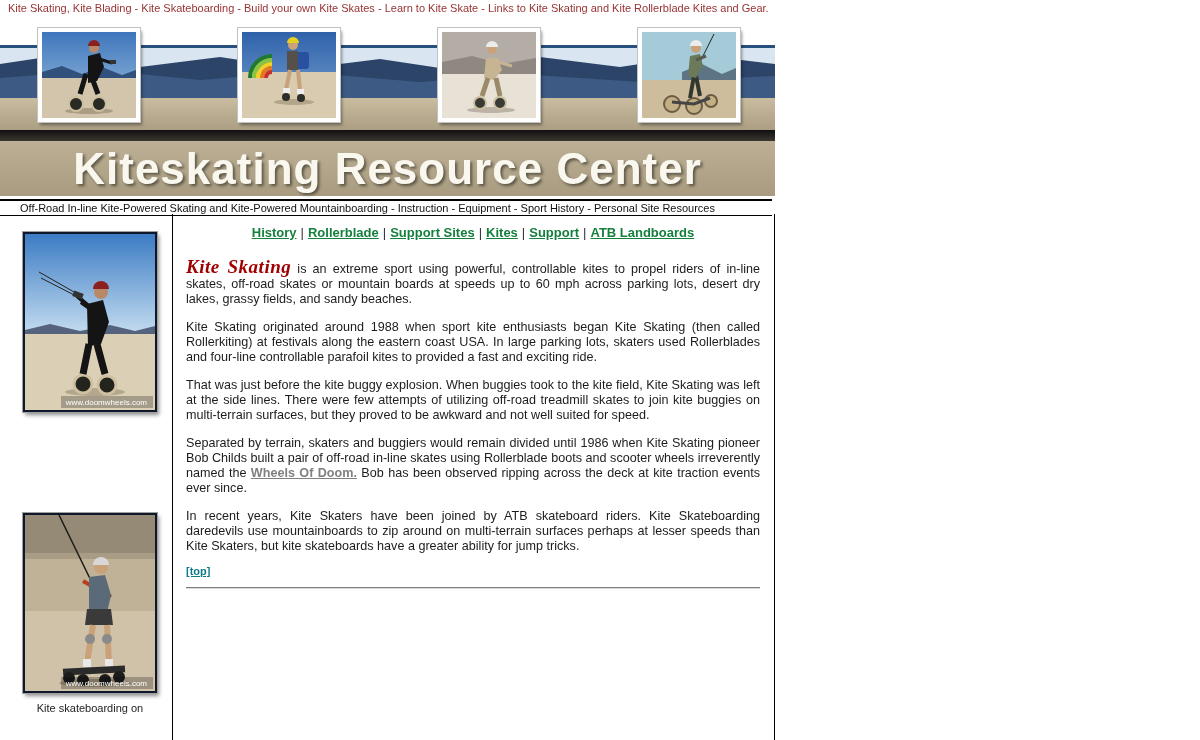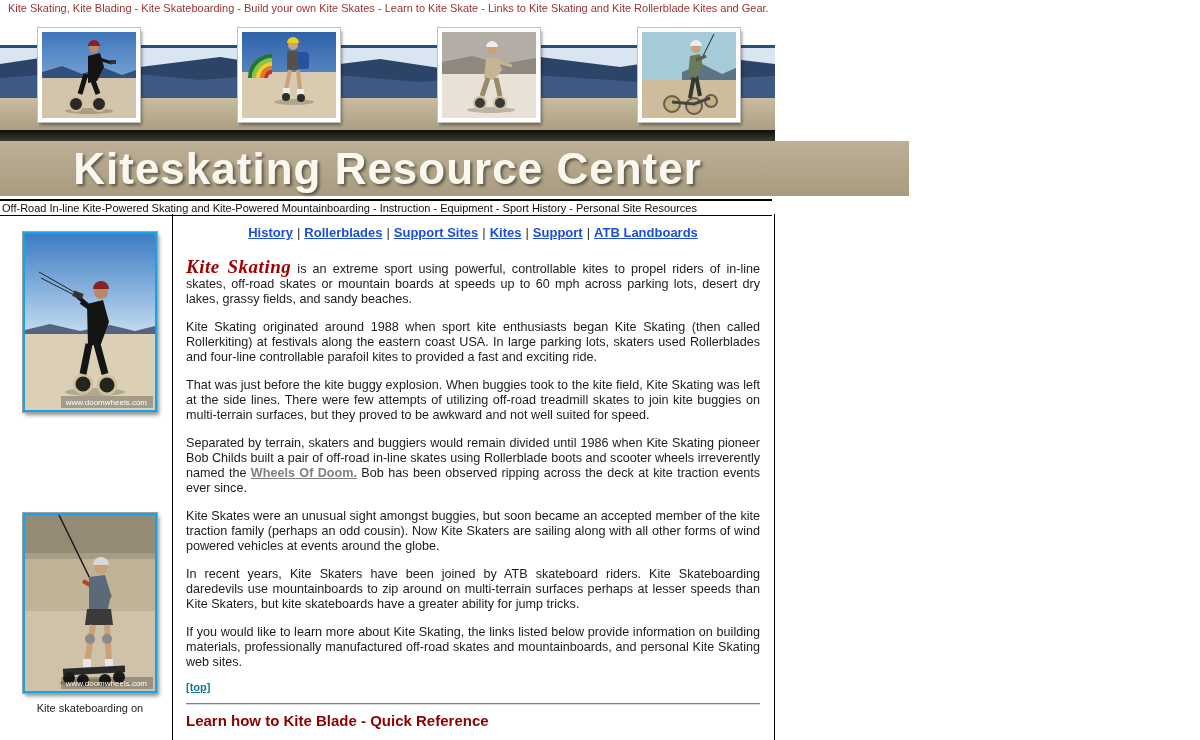--- a/index.html
+++ b/index.html
@@ -11,52 +11,52 @@
   #tagline{left:8px;top:2px;width:1100px;font-size:11px;color:#993333;}
 
   
   #banner{left:0;top:45px;width:775px;height:151px;}
   #banner .topline{position:absolute;left:0;top:0;width:775px;height:3px;background:#27507e;}
   #banner .skyzone{position:absolute;left:0;top:3px;width:775px;height:50px;}
   #banner .playa1{position:absolute;left:0;top:53px;width:775px;height:32px;
                   background:linear-gradient(#c9bc9f,#ab9e83);}
   #banner .darkstripe{position:absolute;left:0;top:85px;width:775px;height:11px;
                   background:linear-gradient(#101010,#3a372f);}
-  #banner .titlezone{position:absolute;left:0;top:96px;width:909px;height:55px;
+  #banner .titlezone{position:absolute;left:0;top:96px;width:775px;height:55px;
                   background:linear-gradient(#bdb096,#a89b7f);}
   #title-text{width:775px;text-align:center;font-size:44px;line-height:55px;font-weight:bold;
               letter-spacing:1px;color:#faf8ee;white-space:nowrap;
               text-shadow:2px 2px 3px rgba(45,42,32,.65),0 0 1px rgba(255,255,255,.4);}
 
   
   .bphoto{position:absolute;top:28px;width:94px;height:86px;border:4px solid #fff;
           outline:1px solid #c2c2c2;box-shadow:2px 3px 3px rgba(0,0,0,.4);background:#9cc;}
   .bphoto svg{display:block;}
 
   
   #subbar{left:0;top:199px;width:772px;height:14px;background:#fff;
           border-top:2px solid #000;border-bottom:1px solid #000;}
-  #subbar span{display:block;font-size:11px;line-height:14px;color:#111;padding-left:2px;white-space:nowrap;}
+  #subbar span{display:block;font-size:11px;line-height:14px;color:#111;padding-left:20px;white-space:nowrap;}
 
   
   #vline-mid{left:172px;top:214px;width:1px;height:526px;background:#000;}
   #vline-right{left:774px;top:214px;width:1px;height:526px;background:#000;}
 
   
   #sidebar{left:8px;top:214px;width:164px;}
-  .sphoto{position:relative;margin:18px auto 0 auto;width:130px;height:176px;border:2px solid #0ea5e9;
+  .sphoto{position:relative;margin:18px auto 0 auto;width:130px;height:176px;border:2px solid #0f172a;
           outline:1px solid #a0a0a0;box-shadow:2px 3px 4px rgba(0,0,0,.45);}
   .sphoto svg{display:block;}
   .caption{margin-top:9px;text-align:center;font-size:11px;line-height:13px;color:#222;}
 
   
   #main{left:173px;top:214px;width:601px;}
   #main .inner{padding:10px 14px 0 13px;}
   #navline{text-align:center;font-size:13px;font-weight:bold;color:#333;margin-top:1px;}
-  #navline a{color:#1d4ed8;text-decoration:underline;cursor:pointer;}
+  #navline a{color:#15803d;text-decoration:underline;cursor:pointer;}
   #navline .sep{color:#333;font-weight:normal;padding:0 4px;}
   .para{margin:13px 0 0 0;font-size:12.6px;line-height:15px;color:#1c1c1c;text-align:justify;}
   .para.first{margin-top:19px;}
   .lead{font-family:"Liberation Serif",serif;font-style:italic;font-weight:bold;
         font-size:19px;color:#a00000;letter-spacing:.5px;}
   a.graylink{color:#808080;font-weight:bold;text-decoration:underline;cursor:pointer;}
   #toplink{display:inline-block;margin-top:11px;font-size:11px;font-weight:bold;
            color:#107a8b;text-decoration:underline;cursor:pointer;text-align:right;}
   .rule{margin-top:8px;height:0;border-top:1px solid #808080;border-bottom:1px solid #d9d9d9;}
   #next-heading{margin-top:7px;font-size:15px;font-weight:bold;color:#8b0000;white-space:nowrap;}
@@ -228,36 +228,33 @@
     </svg>
   </div>
   <div class="caption">
     <div>Kite skateboarding on</div>
   </div>
 </div>
 
 <div id="main" class="abs">
   <div class="inner">
     <div id="navline">
-      <a>History</a><span class="sep">|</span><a>Rollerblades</a><span class="sep">|</span><a>Support Sites</a><span class="sep">|</span><a>Kites</a><span class="sep">|</span><a>Support</a><span class="sep">|</span><a>ATB Landboards</a>
+      <a>History</a><span class="sep">|</span><a>Rollerblade</a><span class="sep">|</span><a>Support Sites</a><span class="sep">|</span><a>Kites</a><span class="sep">|</span><a>Support</a><span class="sep">|</span><a>ATB Landboards</a>
     </div>
 
     <p class="para first"><span class="lead">Kite Skating</span><span> is an extreme sport using powerful, controllable kites to propel riders of in-line skates, off-road skates or mountain boards at speeds up to 60 mph across parking lots, desert dry lakes, grassy fields, and sandy beaches.</span></p>
 
     <p class="para">Kite Skating originated around 1988 when sport kite enthusiasts began Kite Skating (then called Rollerkiting) at festivals along the eastern coast USA. In large parking lots, skaters used Rollerblades and four-line controllable parafoil kites to provided a fast and exciting ride.</p>
 
     <p class="para">That was just before the kite buggy explosion. When buggies took to the kite field, Kite Skating was left at the side lines. There were few attempts of utilizing off-road treadmill skates to join kite buggies on multi-terrain surfaces, but they proved to be awkward and not well suited for speed.</p>
 
     <p class="para"><span>Separated by terrain, skaters and buggiers would remain divided until 1986 when Kite Skating pioneer Bob Childs built a pair of off-road in-line skates using Rollerblade boots and scooter wheels irreverently named the </span><a class="graylink">Wheels Of Doom.</a><span> Bob has been observed ripping across the deck at kite traction events ever since.</span></p>
 
-    <p class="para">Kite Skates were an unusual sight amongst buggies, but soon became an accepted member of the kite traction family (perhaps an odd cousin). Now Kite Skaters are sailing along with all other forms of wind powered vehicles at events around the globe.</p>
 
     <p class="para">In recent years, Kite Skaters have been joined by ATB skateboard riders. Kite Skateboarding daredevils use mountainboards to zip around on multi-terrain surfaces perhaps at lesser speeds than Kite Skaters, but kite skateboards have a greater ability for jump tricks.</p>
 
-    <p class="para">If you would like to learn more about Kite Skating, the links listed below provide information on building materials, professionally manufactured off-road skates and mountainboards, and personal Kite Skating web sites.</p>
 
     <a id="toplink">[top]</a>
 
     <div class="rule"></div>
 
-    <div id="next-heading">Learn how to Kite Blade - Quick Reference</div>
   </div>
 </div>
 
 </body></html>

